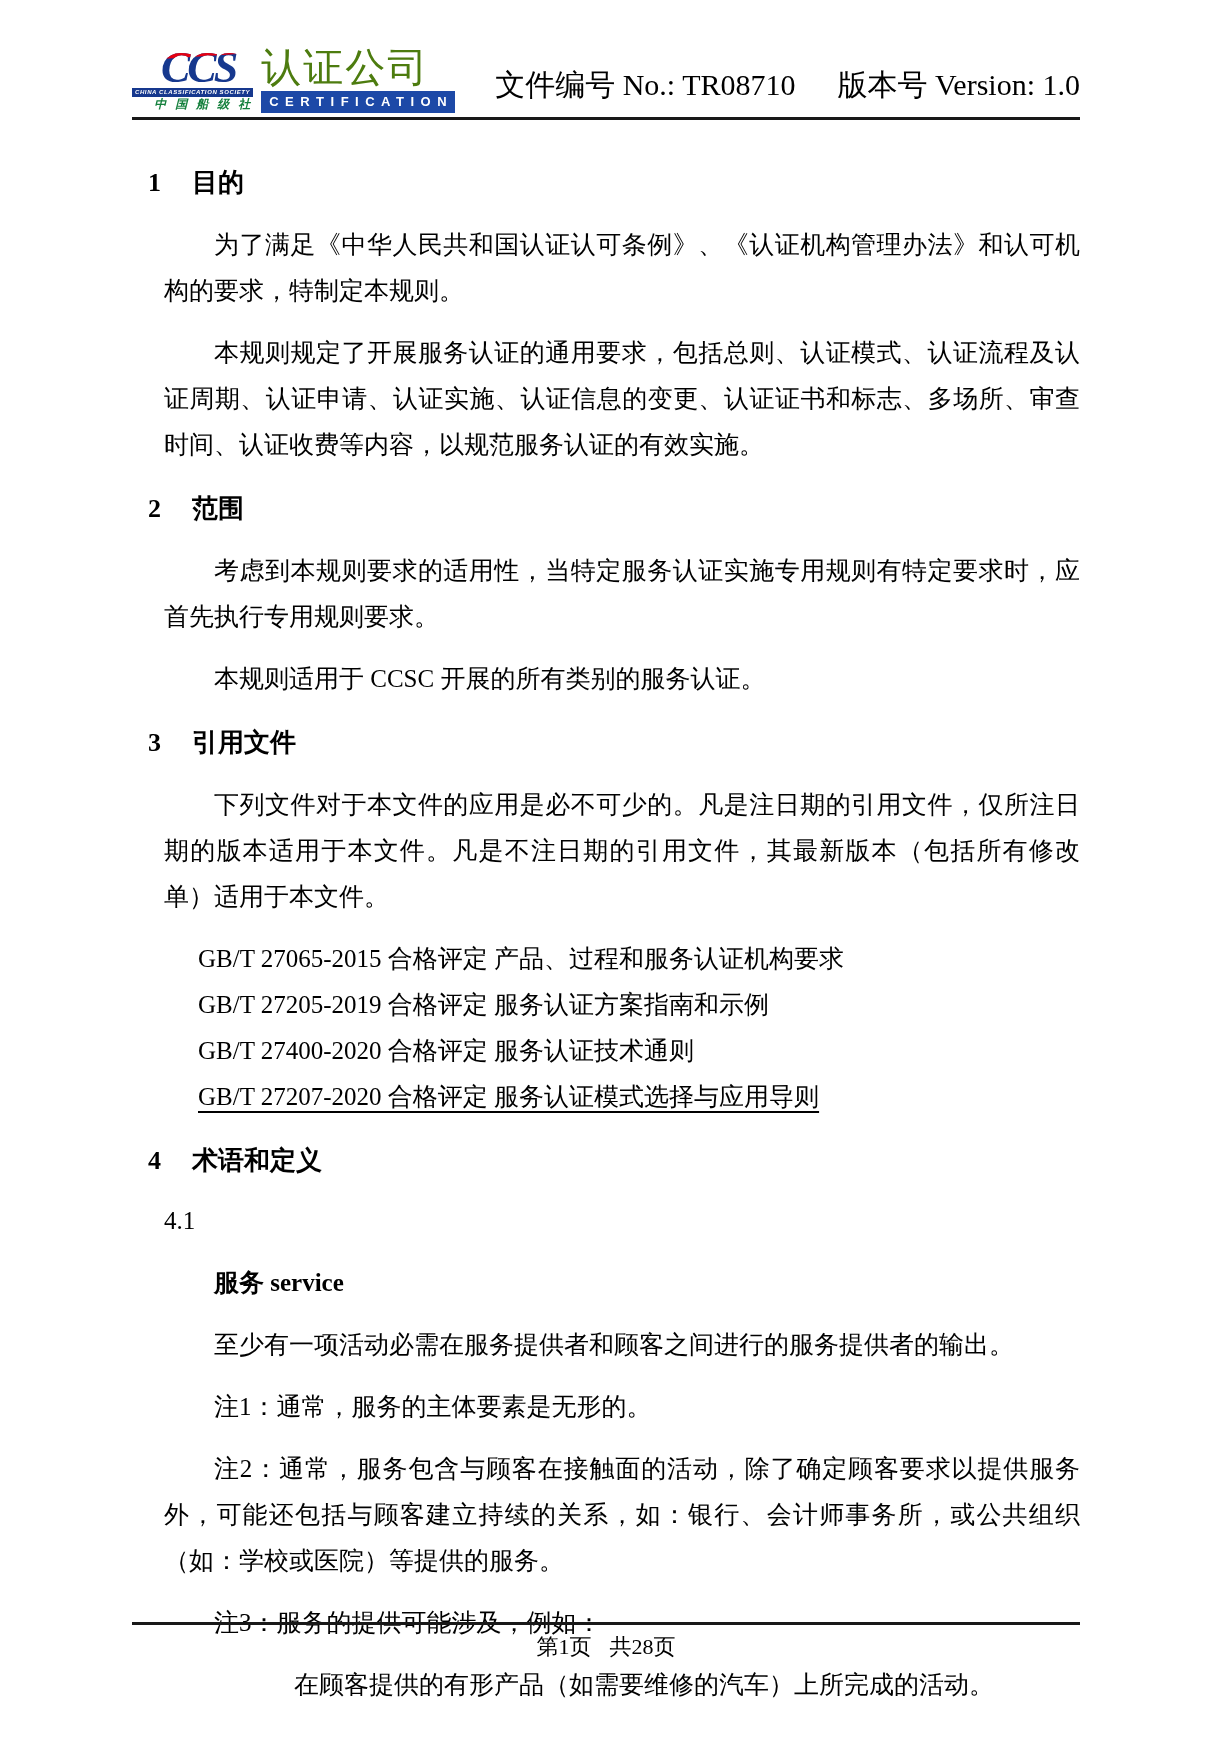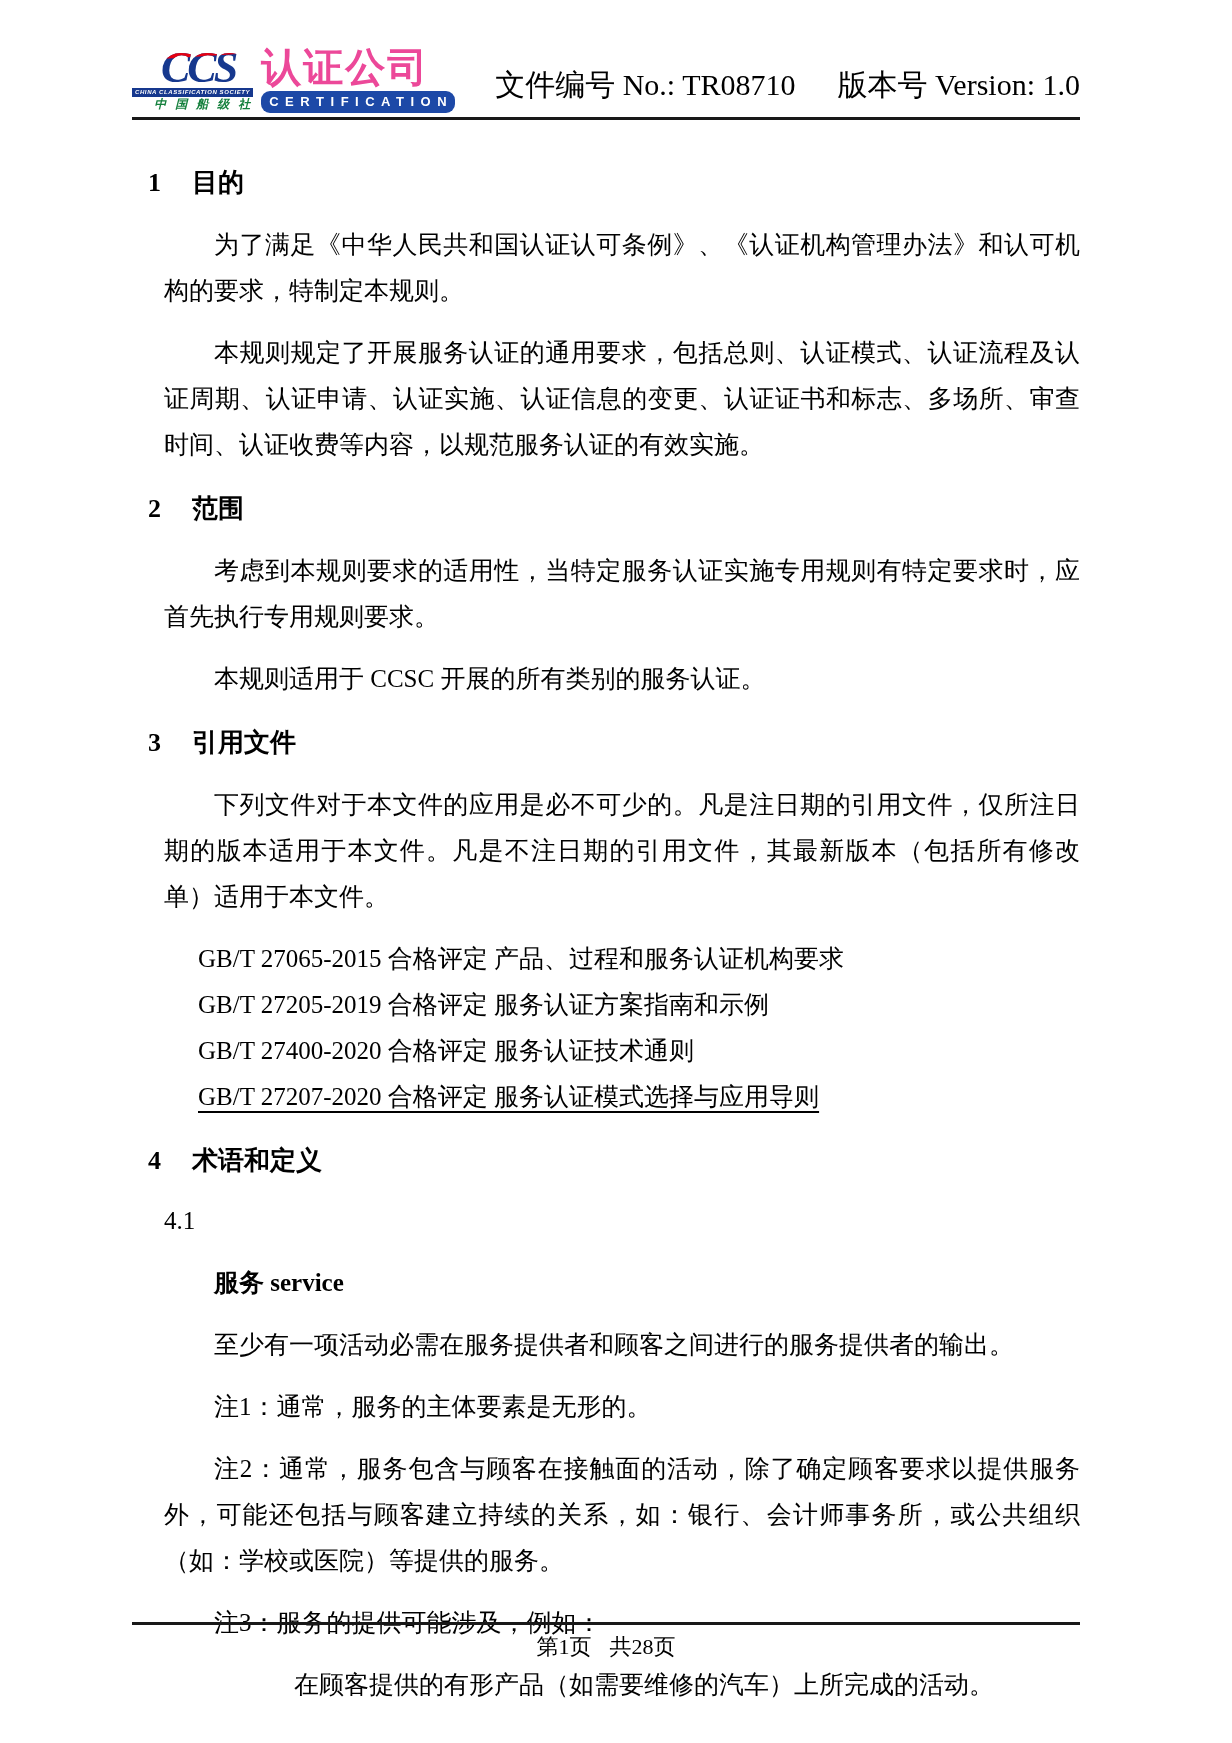--- a/index.html
+++ b/index.html
@@ -35,28 +35,28 @@
     font-family: "Liberation Sans", sans-serif;
     font-size: 6px; font-weight: bold; letter-spacing: 0.6px;
     padding: 1px 3px; white-space: nowrap; line-height: 1.2;
   }
   .society-cn {
     color: #15803d; font-weight: bold;
     font-size: 12px; letter-spacing: 3px; line-height: 1.3; white-space: nowrap;
   }
   .brand-col { display: flex; flex-direction: column; gap: 3px; }
   .brand-cn {
-    color: #ec4899; font-weight: bold;
+    color: #4d7c0f; font-weight: normal;
     font-size: 40px; line-height: 1; letter-spacing: 2px; white-space: nowrap;
   }
   .cert-badge {
     background: #1d49a7; color: #ffffff;
     font-family: "Liberation Sans", sans-serif;
     font-size: 13px; font-weight: bold; letter-spacing: 6.5px;
-    text-align: center; padding: 3px 2px 3px 8px; line-height: 1.2; border-radius: 9px;
+    text-align: center; padding: 3px 2px 3px 8px; line-height: 1.2;
   }
   .doc-info {
     font-size: 30px; line-height: 1.2; padding-bottom: 10px;
     display: flex; gap: 42px; white-space: nowrap; justify-content: space-between;
   }
 
   
   .content {
     position: absolute;
     top: 142px;

